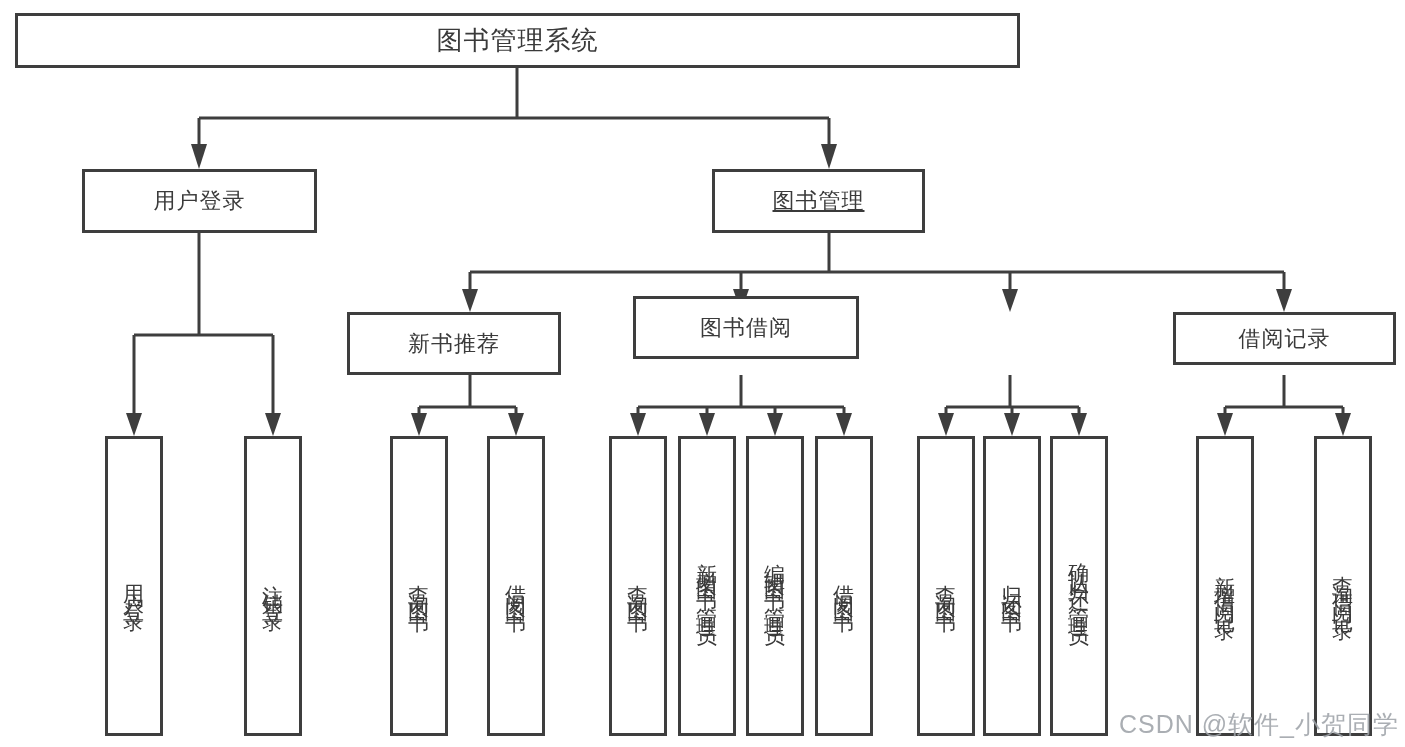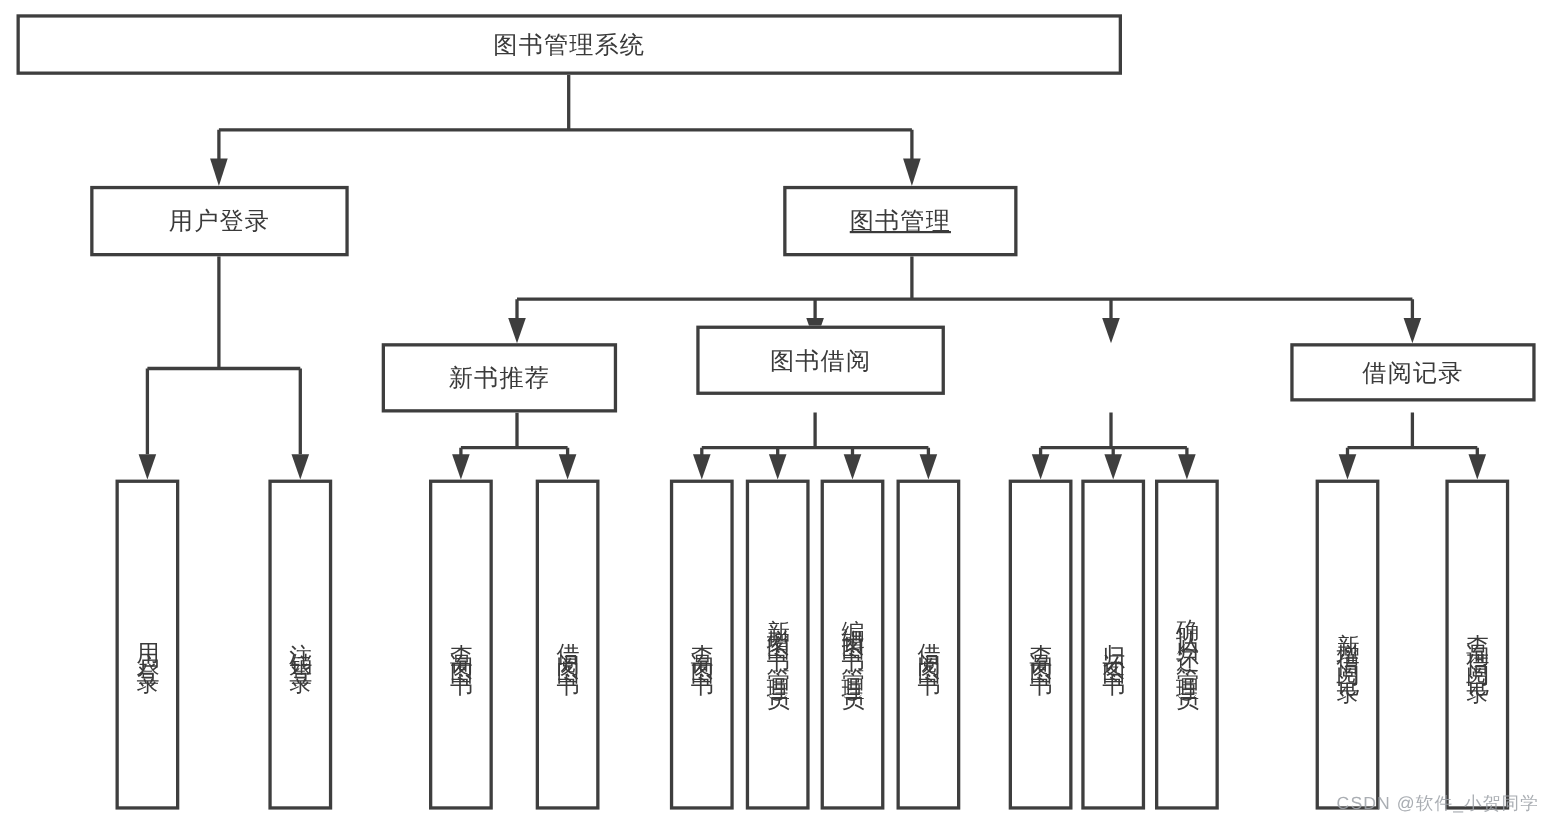--- a/index.html
+++ b/index.html
@@ -21,35 +21,35 @@
     box-sizing: border-box;
     border: 3px solid #3e3e3e;
     background: #ffffff;
     color: #3a3a3a;
     display: flex;
     align-items: center;
     justify-content: center;
     text-align: center;
   }
   .h-node { font-size: 22px; letter-spacing: 1px; }
-  .root-node { font-size: 22px; }
+  .root-node { font-size: 26px; }
   .leaf-node { width: 58px; height: 300px; top: 436px; }
   .leaf-label {
     writing-mode: vertical-rl;
     text-orientation: mixed;
     font-size: 21px;
     line-height: 1;
     letter-spacing: 9px;
     white-space: nowrap;
   }
   .watermark {
     position: absolute;
     right: 6px;
     bottom: 6px;
-    font-size: 16px;
+    font-size: 25px;
     color: rgba(158, 163, 169, 0.88);
     letter-spacing: 1px;
     pointer-events: none;
   }
 </style>
 </head>
 <body>
 
 <div id="canvas">
 

